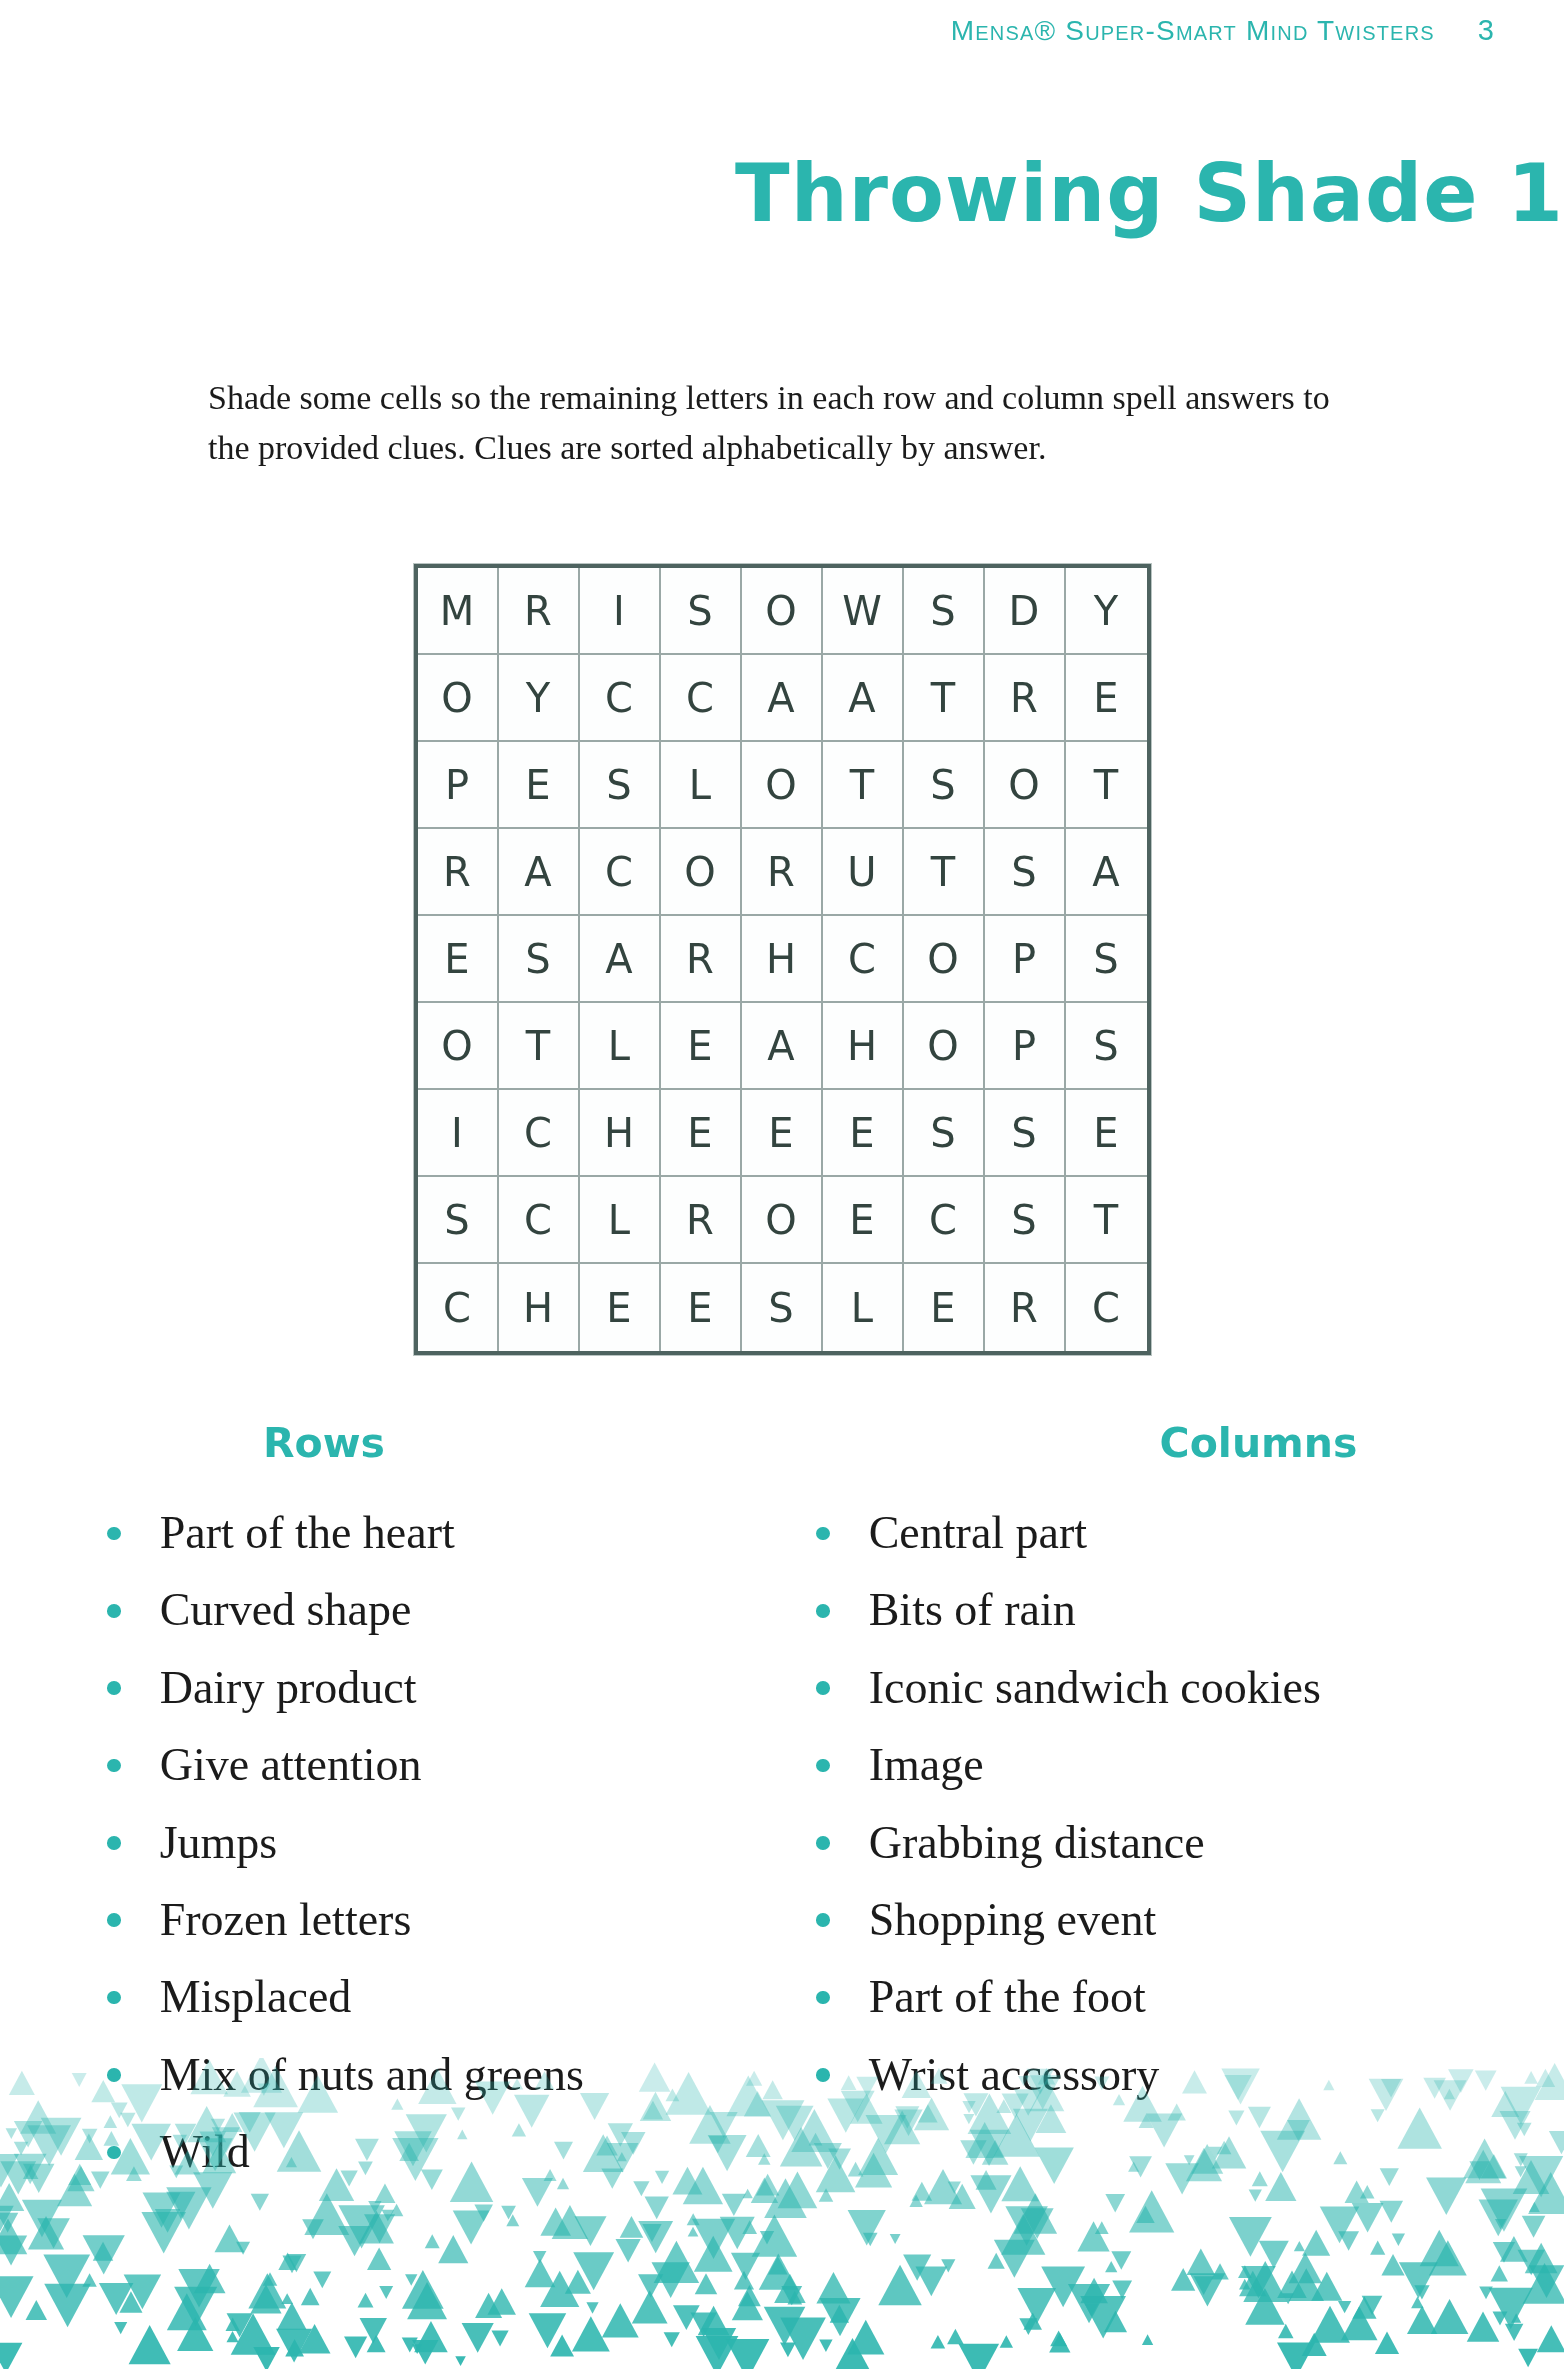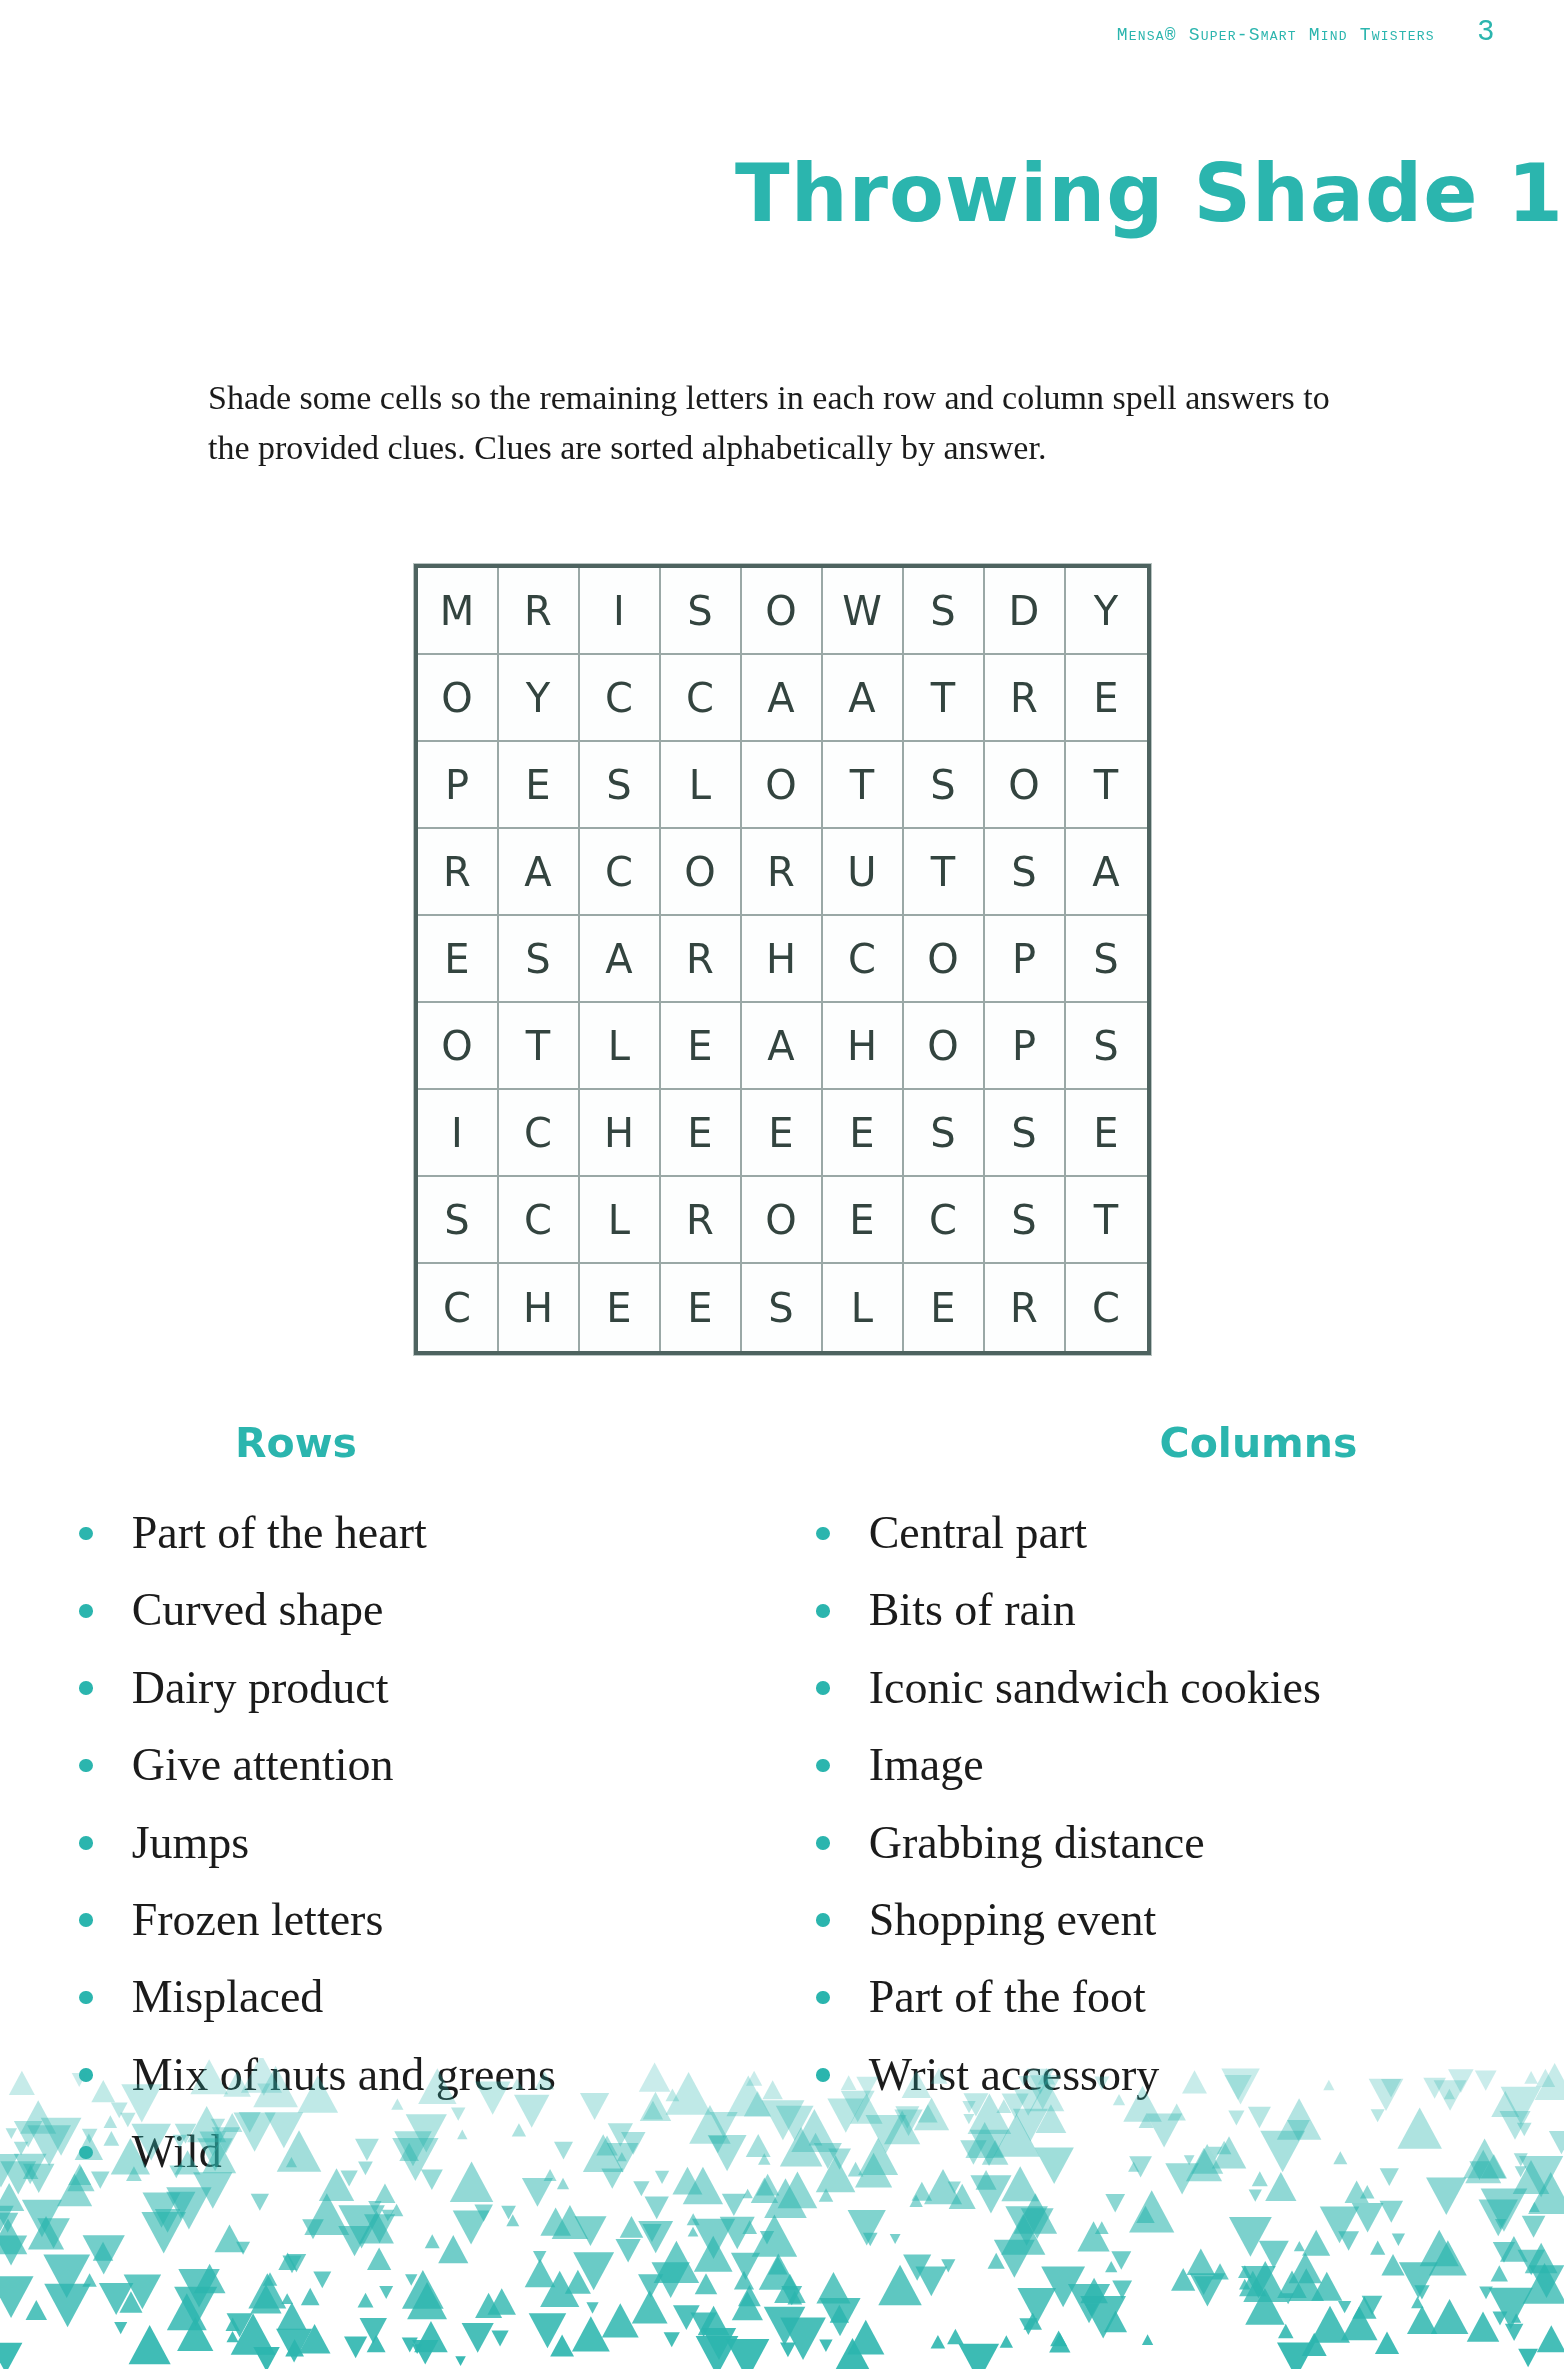--- a/index.html
+++ b/index.html
@@ -21,22 +21,22 @@
     top: 13.7px;
     right: 0;
     left: 0;
     height: 45px;
     display: flex;
     justify-content: flex-end;
     align-items: baseline;
     padding-right: 70px;
   }
   .rh-title {
-    font-family: Liberation Mono, monospace;
-    font-size: 18px;
+    font-family: Liberation Sans, sans-serif;
+    font-size: 28px;
     letter-spacing: 1.2px;
     color: #2bb5ae;
     font-variant: small-caps;
     text-transform: capitalize;
     white-space: nowrap;
     margin-left: 9px;
   }
   .rh-page {
     font-family: "Liberation Sans", sans-serif;
     font-size: 29px;
@@ -107,21 +107,21 @@
     position: absolute;
     top: 1419px;
     left: 0;
     width: 100%;
     display: flex;
   }
   .clue-col {
     width: 50%;
     box-sizing: border-box;
   }
-  .clue-col.rows-col { padding-left: 79px; }
+  .clue-col.rows-col { padding-left: 107px; }
   .clue-col.cols-col { padding-left: 34px; }
   .clue-head {
     font-family: "DejaVu Sans", sans-serif;
     font-weight: bold;
     font-size: 41px;
     color: #2bb5ae;
     margin: 0 0 37px 0;
     padding-left: 156px;
   }
   .clue-col.cols-col .clue-head { padding-left: 137px; text-align: center; }

